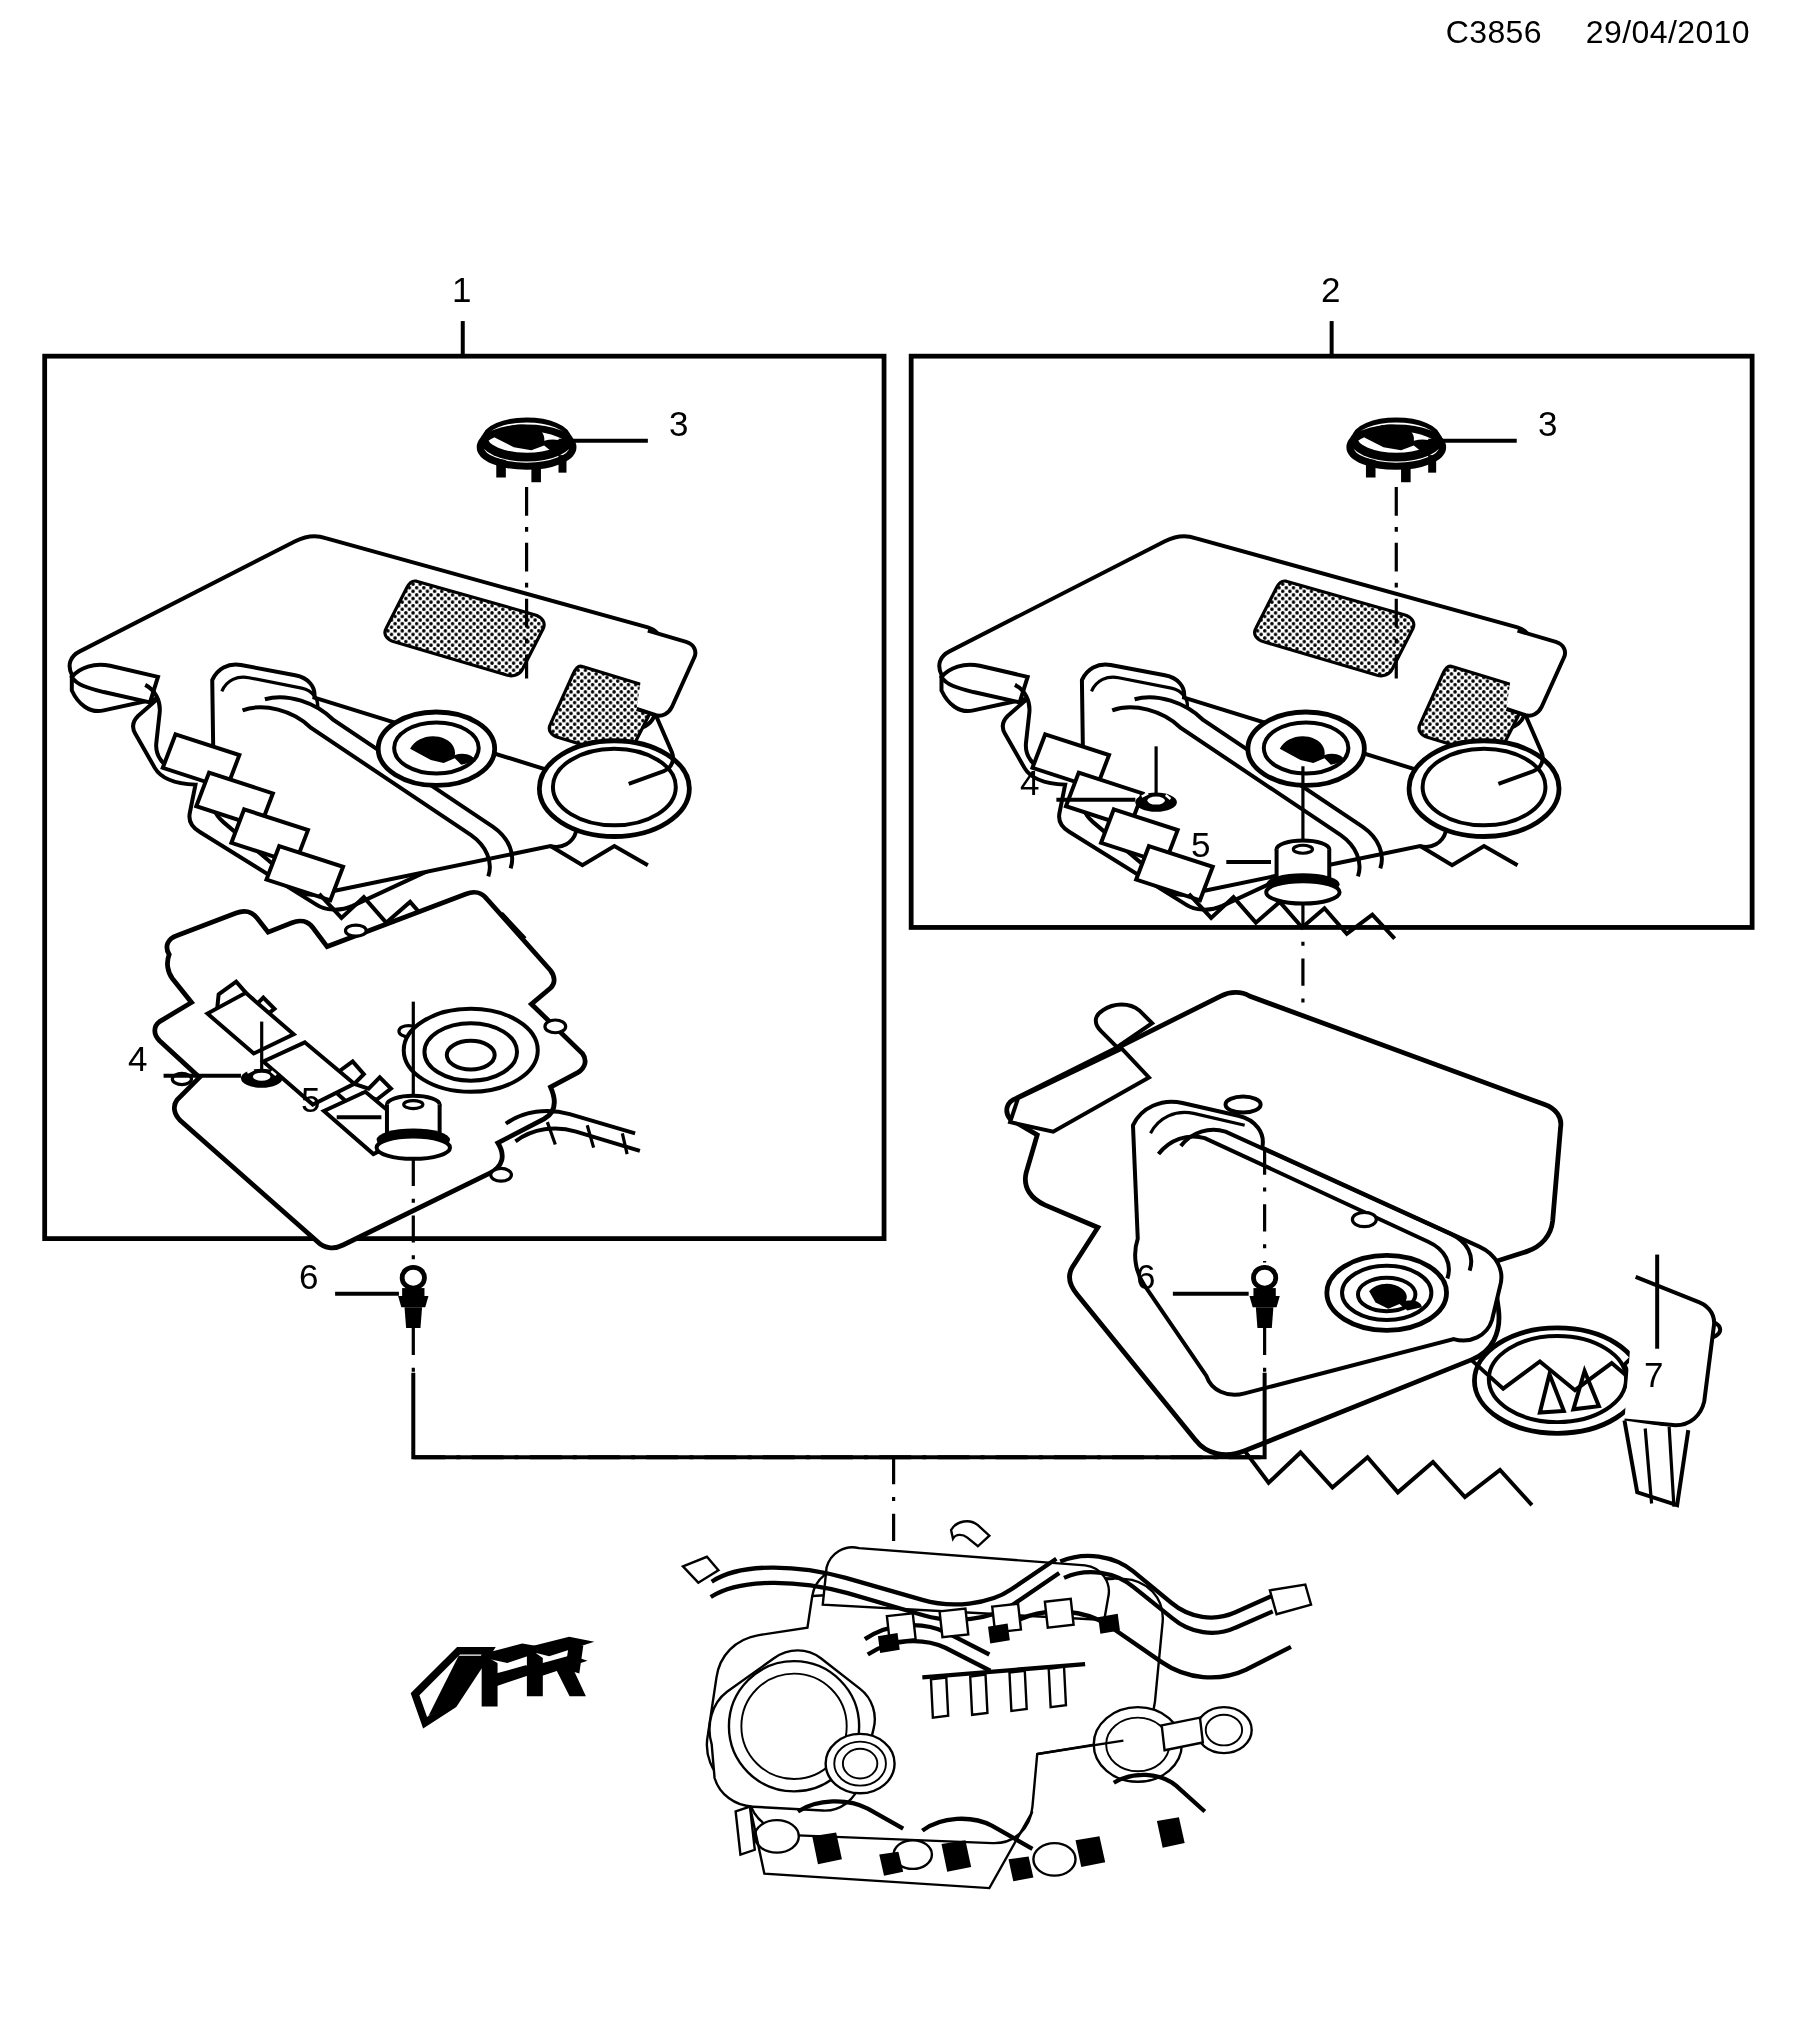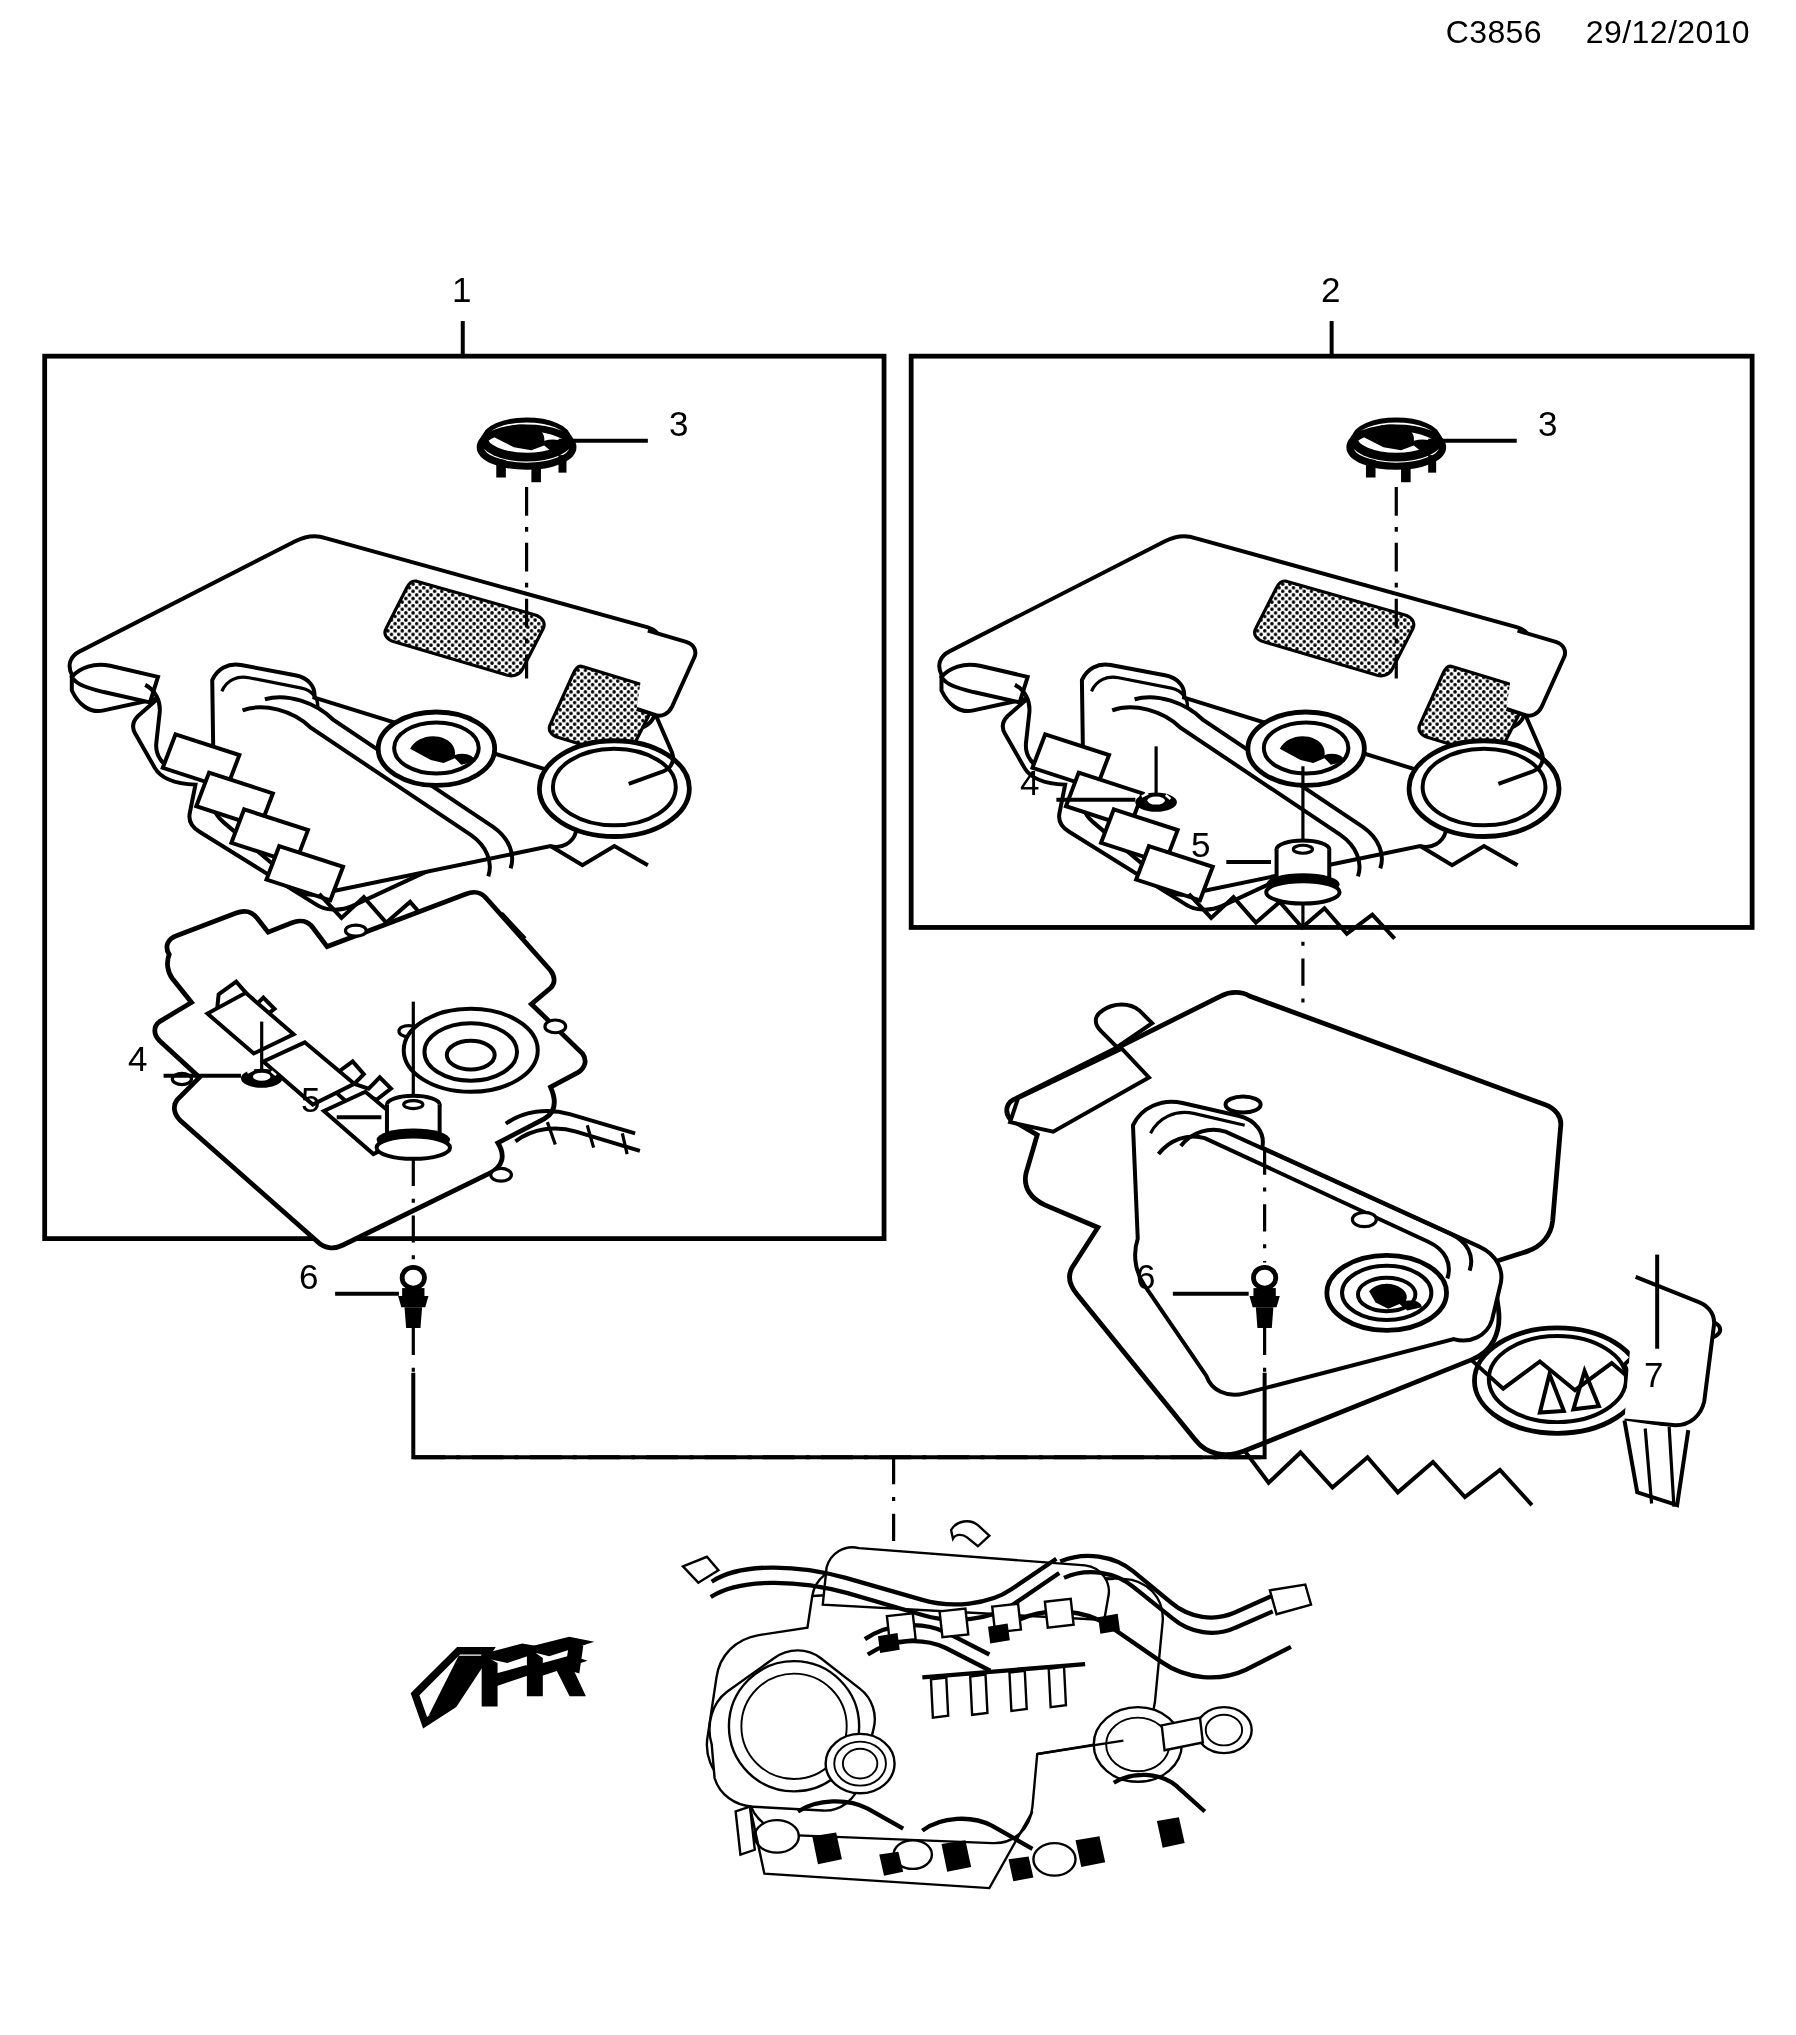--- a/index.html
+++ b/index.html
@@ -42,21 +42,21 @@
     white-space: nowrap;
   }
 </style>
 </head>
 <body>
 
 <div id="page">
 
   <div class="hdr" id="hdr-drawing-number">C3856</div>
 
-  <div class="hdr" id="hdr-date">29/12/2010</div>
+  <div class="hdr" id="hdr-date">29/04/2010</div>
 
   <svg id="diagram-svg" viewBox="0 0 2251 2551">
     <defs>
       <pattern id="mesh" width="9" height="9" patternUnits="userSpaceOnUse">
         <rect width="9" height="9" fill="#ffffff"></rect>
         <circle cx="2.2" cy="2.2" r="2.2" fill="#000000"></circle>
         <circle cx="6.7" cy="6.7" r="2.2" fill="#000000"></circle>
       </pattern>
       <g id="cover-top">
 

